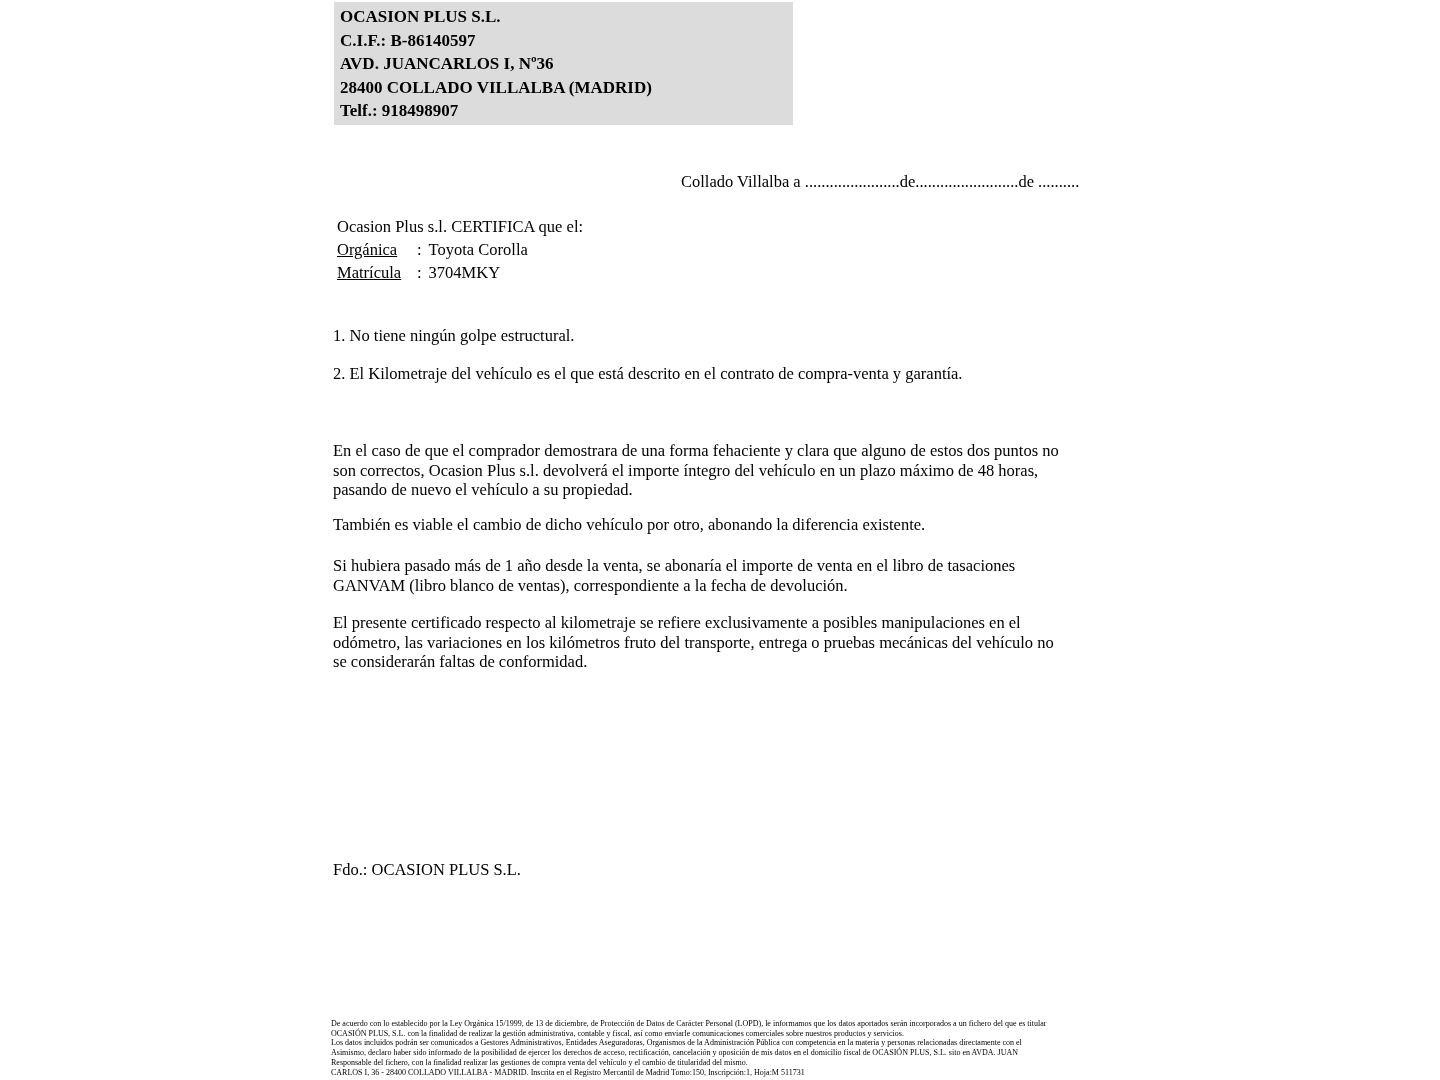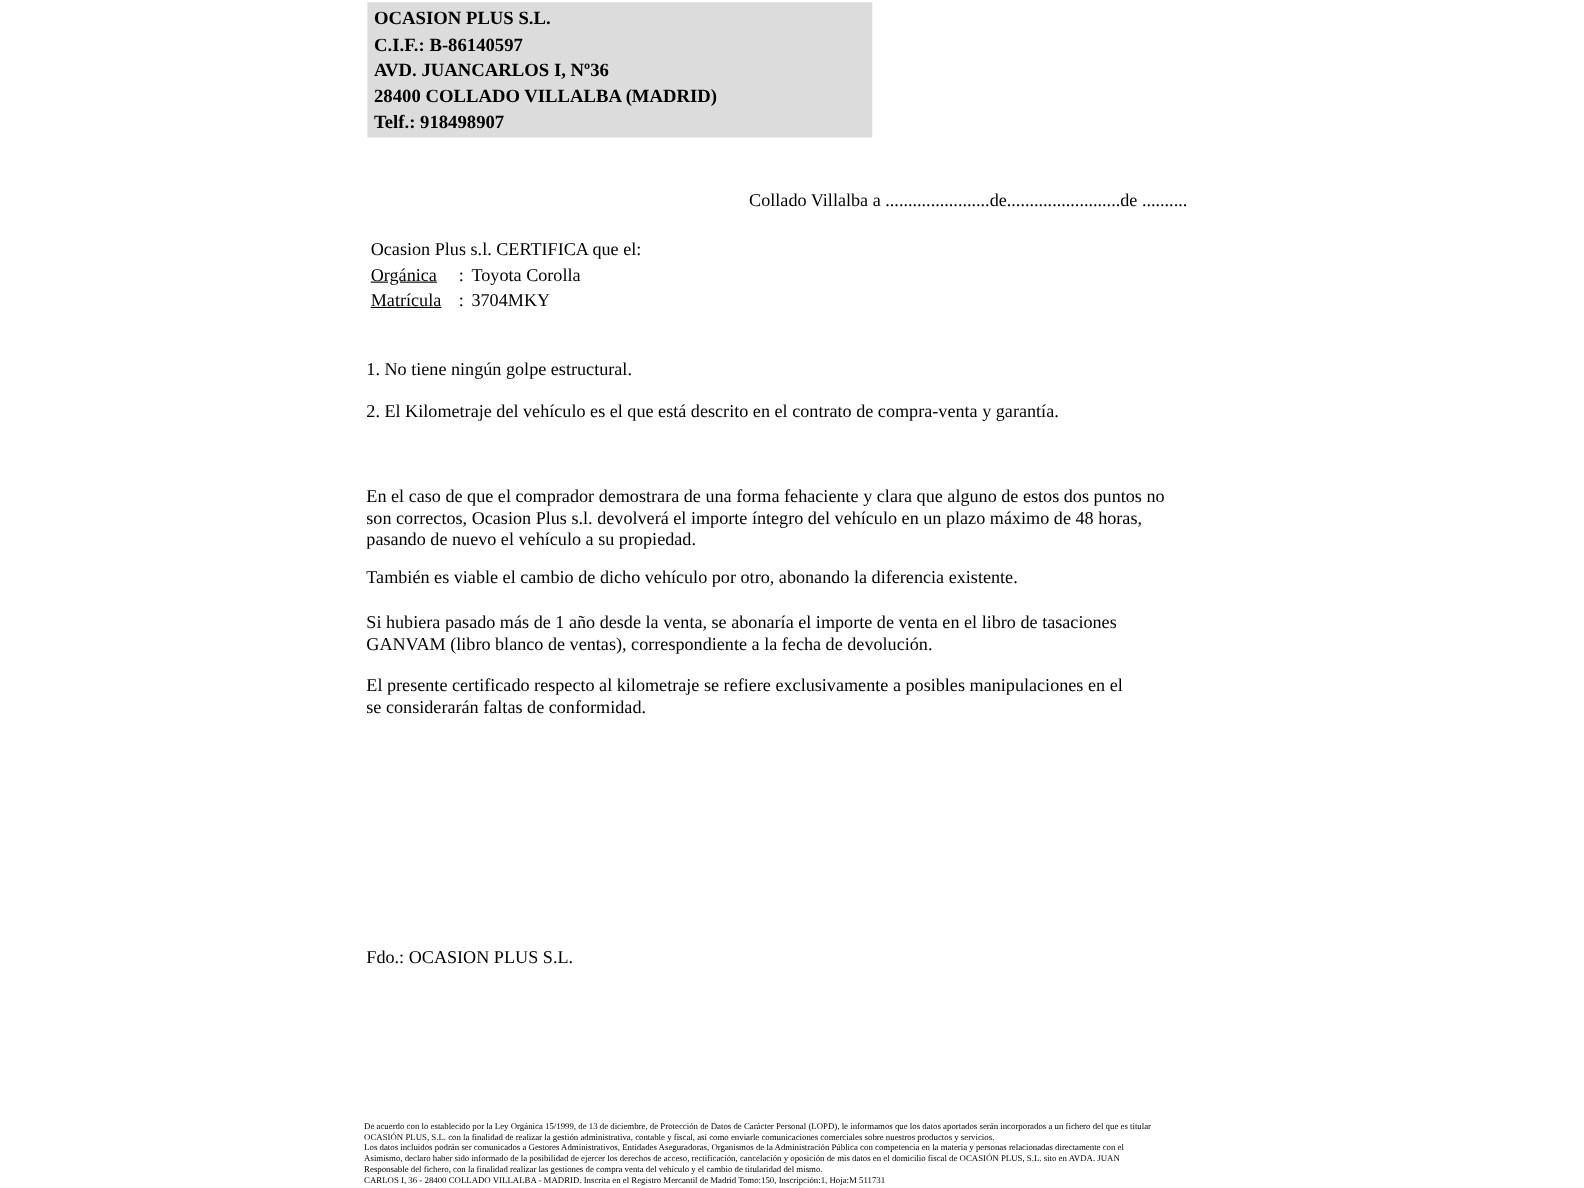--- a/index.html
+++ b/index.html
@@ -114,20 +114,21 @@
     <div class="pline">También es viable el cambio de dicho vehículo por otro, abonando la diferencia existente.</div>
   </div>
 
   <div class="para para-3 body-text">
     <div class="pline">Si hubiera pasado más de 1 año desde la venta, se abonaría el importe de venta en el libro de tasaciones</div>
     <div class="pline">GANVAM (libro blanco de ventas), correspondiente a la fecha de devolución.</div>
   </div>
 
   <div class="para para-4 body-text">
     <div class="pline">El presente certificado respecto al kilometraje se refiere exclusivamente a posibles manipulaciones en el</div>
+    <div class="pline">odómetro, las variaciones en los kilómetros fruto del transporte, entrega o pruebas mecánicas del vehículo no</div>
     <div class="pline">se considerarán faltas de conformidad.</div>
   </div>
 
   <div class="signature body-text">Fdo.: OCASION PLUS S.L.</div>
 
   <div class="legal">
     <div class="lline">De acuerdo con lo establecido por la Ley Orgánica 15/1999, de 13 de diciembre, de Protección de Datos de Carácter Personal (LOPD), le informamos que los datos aportados serán incorporados a un fichero del que es titular</div>
     <div class="lline">OCASIÓN PLUS, S.L. con la finalidad de realizar la gestión administrativa, contable y fiscal, así como enviarle comunicaciones comerciales sobre nuestros productos y servicios.</div>
     <div class="lline">Los datos incluidos podrán ser comunicados a Gestores Administrativos, Entidades Aseguradoras, Organismos de la Administración Pública con competencia en la materia y personas relacionadas directamente con el</div>
     <div class="lline">Asimismo, declaro haber sido informado de la posibilidad de ejercer los derechos de acceso, rectificación, cancelación y oposición de mis datos en el domicilio fiscal de OCASIÓN PLUS, S.L. sito en AVDA. JUAN</div>

